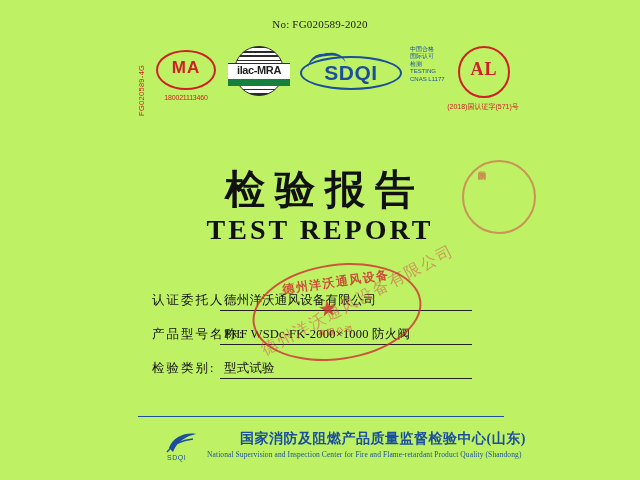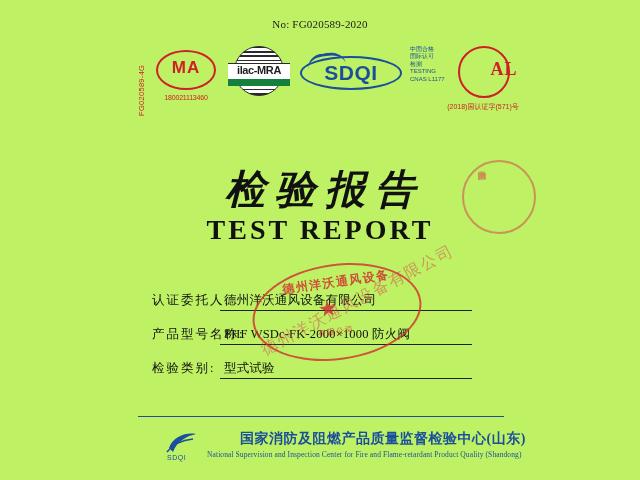--- a/index.html
+++ b/index.html
@@ -185,21 +185,20 @@
   .cal-text {
     position: absolute;
     left: 4px; top: 15px;
     width: 52px;
     text-align: center;
     color: #cf2027;
     font-family: "Liberation Serif", serif;
     font-weight: bold;
     font-size: 18px;
     letter-spacing: 1px;
-    margin-left: 20px;
   }
   .cal-sub {
     position: absolute;
     left: -36px;
     top: 58px;
     width: 130px;
     text-align: center;
     color: #cf2027;
     font-size: 7px;
     font-family: "Liberation Sans", sans-serif;
@@ -211,21 +210,20 @@
     top: 162px;
     left: 0;
     width: 640px;
     text-align: center;
     font-family: "Liberation Serif", serif;
     font-weight: bold;
     font-size: 40px;
     letter-spacing: 10px;
     color: #111;
     text-indent: 10px;
-    font-style: italic;
   }
   .title-en {
     position: absolute;
     top: 214px;
     left: 0;
     width: 640px;
     text-align: center;
     font-family: "Liberation Serif", serif;
     font-weight: bold;
     font-size: 28px;

